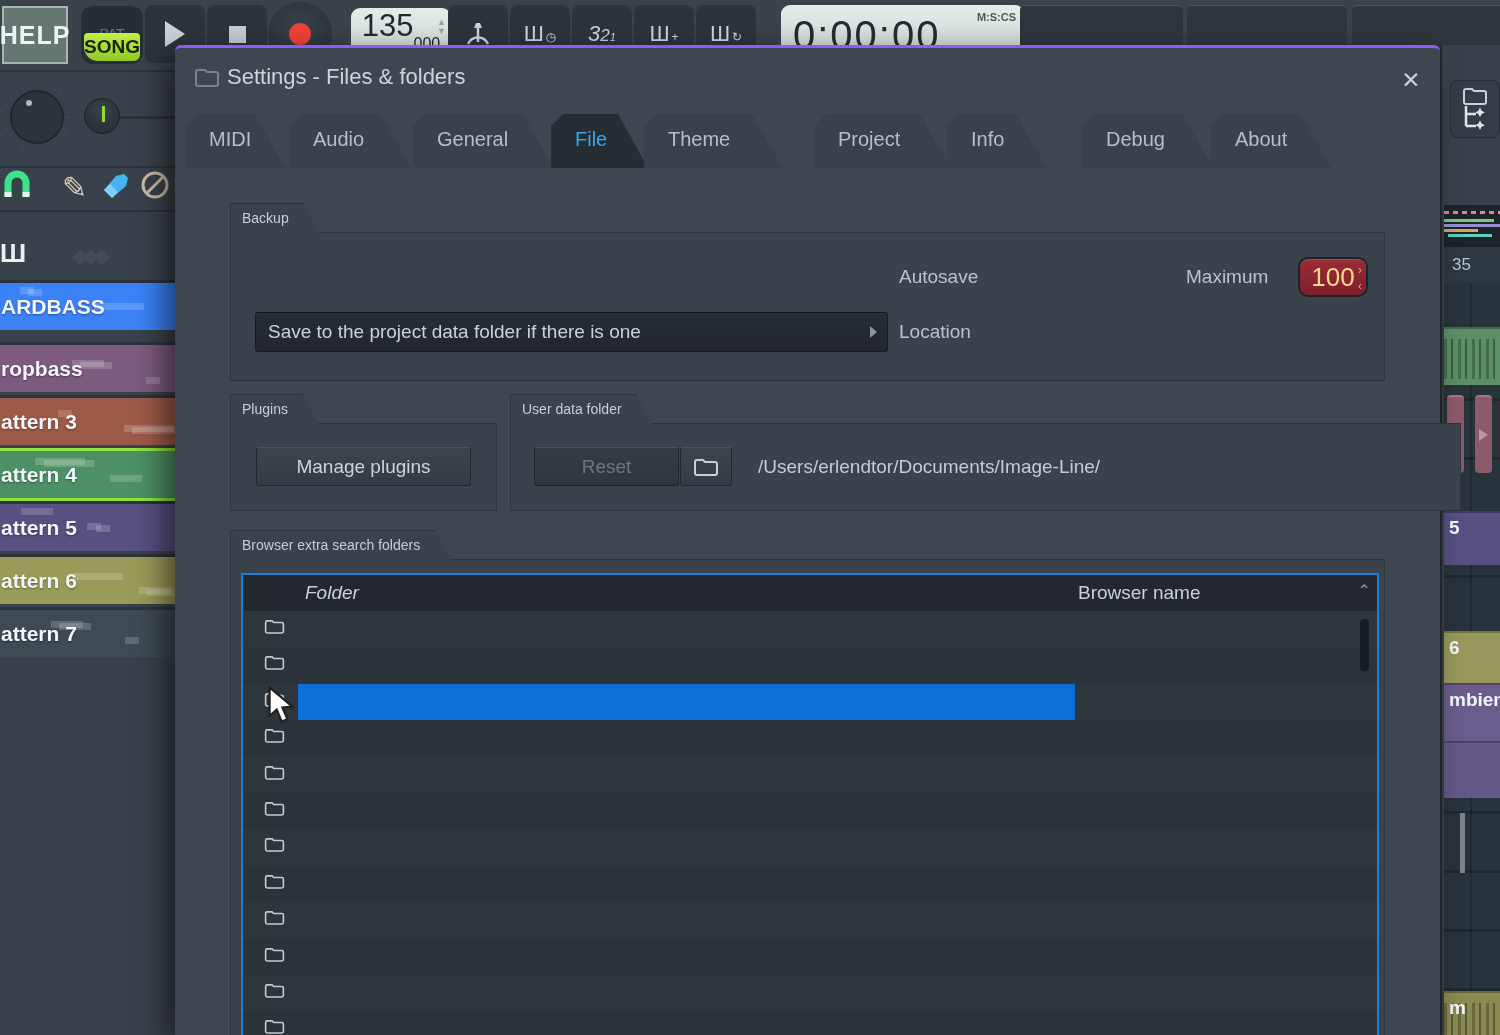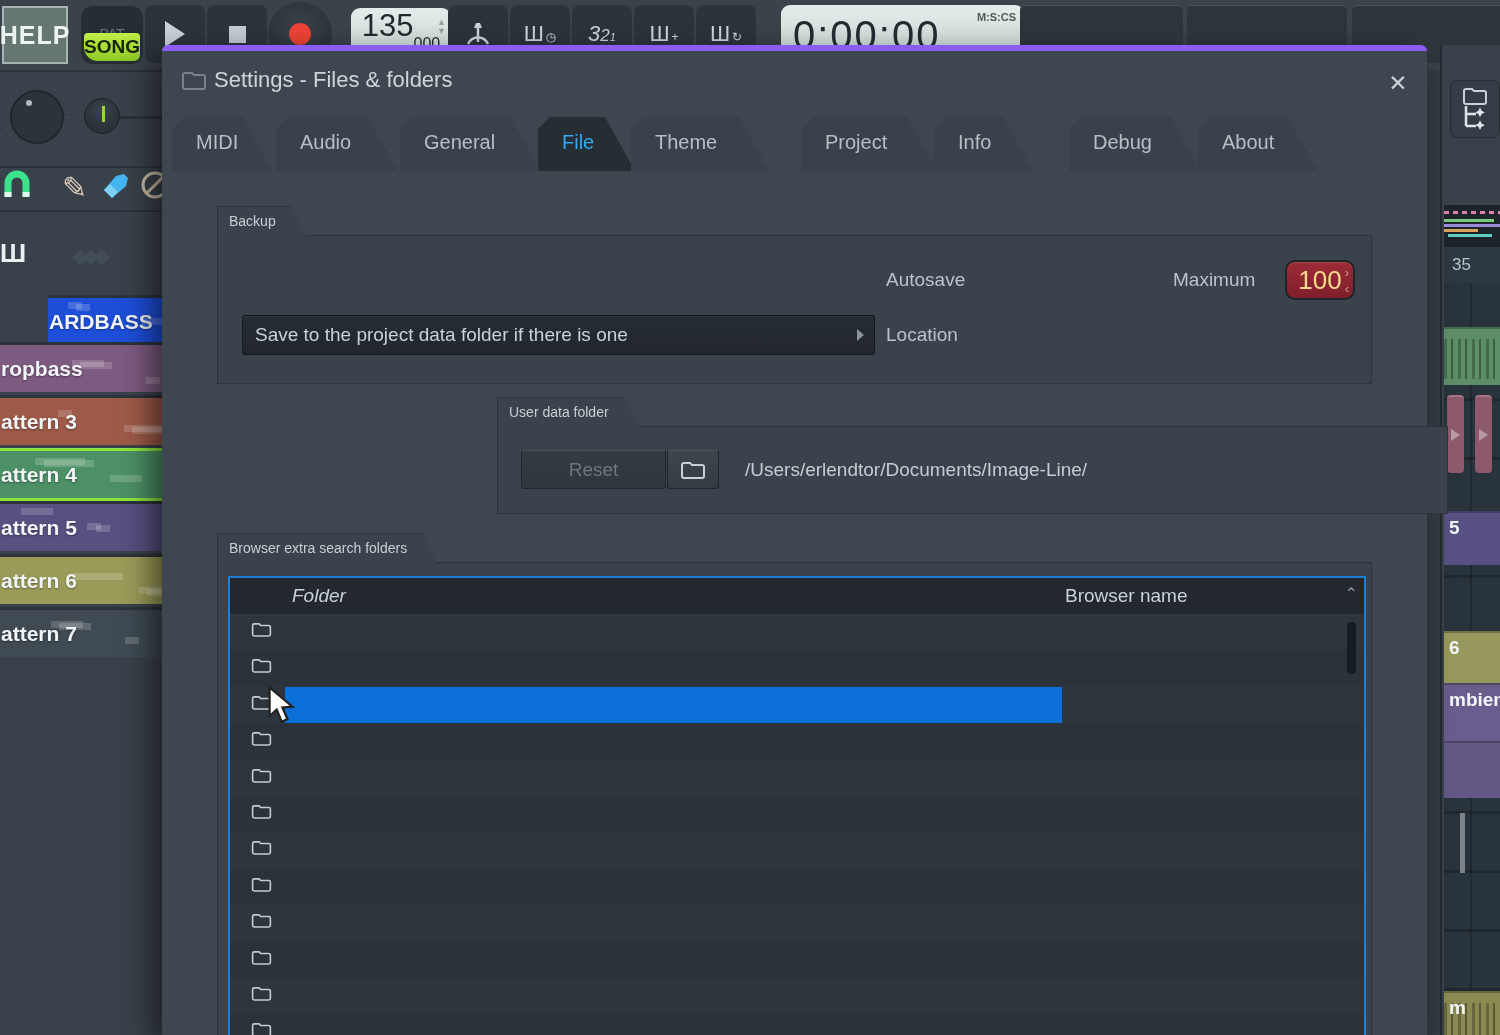--- a/index.html
+++ b/index.html
@@ -75,23 +75,23 @@
   .clip .clbl { position:absolute; left:5px; top:4px; white-space:nowrap; }
   .wavetex { position:absolute; inset:10px 0 6px 0;
       background:repeating-linear-gradient(90deg, rgba(0,0,0,.25) 0 3px, transparent 3px 7px, rgba(0,0,0,.35) 7px 9px, transparent 9px 14px); }
   .pinkbar { position:absolute; top:112px; width:17px; height:78px; background:#8c5a6b;
       border-radius:4px; border-top:2px solid #a87487; }
   .pinkbar:after { content:""; position:absolute; left:4px; top:32px; width:0; height:0;
       border-left:9px solid #b79aa6; border-top:6px solid transparent; border-bottom:6px solid transparent; }
   .vline { position:absolute; left:16px; top:530px; width:5px; height:60px; background:#7b838b; }
 
   
-  #dialog { left:162px; top:45px; width:1265px; height:990px; background:#3e4750;
+  #dialog { left:175px; top:45px; width:1265px; height:990px; background:#3e4750;
       border-radius:6px 6px 0 0; box-shadow:-10px 10px 30px rgba(0,0,0,.55);
-      border-top:6px solid #8b5cf6; z-index:5; }
+      border-top:3px solid #8b5cf6; z-index:5; }
   .dlg-title { position:absolute; left:52px; top:16px; font-size:22px; color:#ccd5da; }
   .dlg-close { position:absolute; left:1222px; top:18px; width:28px; height:28px;
       color:#c9d2d8; font-size:23px; text-align:center; line-height:28px; cursor:default; }
   .folder-svg { stroke:#c6d0d6; fill:none; stroke-width:2; }
 
   #tabs { position:absolute; left:10px; top:66px; height:54px; width:1250px; }
   .tab { position:absolute; top:0; height:54px; background:#39414a; color:#b6bfc6;
       font-size:20px; padding:14px 0 0 24px;
       clip-path:polygon(0 100%, 0 12px, 12px 0, calc(100% - 30px) 0, 100% 100%); }
   .tab.selected { background:#262d33; color:#31a8f0; }
@@ -233,21 +233,21 @@
     <div class="tool-ic abs" style="left:140px;">
       <svg width="30" height="30" viewBox="0 0 30 30">
         <circle cx="15" cy="15" r="12" fill="none" stroke="#cbbca7" stroke-width="3"></circle>
         <line x1="7" y1="23" x2="23" y2="7" stroke="#cbbca7" stroke-width="3"></line>
       </svg>
     </div>
     <div class="groove" style="top:140px;"></div>
     <div class="abs kb-glyph" style="left:0;top:168px;">Ш</div>
     <div class="abs wave-glyph" style="left:72px;top:172px;">⬥⬥⬥</div>
     <div id="patterns">
-        <div class="pattern" style="top: 225px; background: #1d4ed8; margin-left: 48px;">
+        <div class="pattern" style="top: 210px; background: #3b82f6;">
           <span class="pname">ARDBASS</span>
           <div class="pblock" style="left: 20px; top: 4px; width: 14px; height: 7px;"></div>
           <div class="pblock" style="left: 94.2px; top: 20.43px; width: 50px; height: 7px;"></div>
           <div class="pblock" style="left: 28.4px; top: 5.86px; width: 14px; height: 7px;"></div>
         </div>
         <div class="pattern" style="top: 272px; background: rgb(125, 90, 128);">
           <span class="pname">ropbass</span>
           <div class="pblock" style="left: 71.8px; top: 15.47px; width: 32px; height: 7px;"></div>
           <div class="pblock" style="left: 146px; top: 31.9px; width: 14px; height: 7px;"></div>
           <div class="pblock" style="left: 80.2px; top: 17.33px; width: 32px; height: 7px;"></div>
@@ -363,20 +363,24 @@
             <div>‹</div>
         </div>
       </div>
       <div class="dropdown" style="left:24px;top:79px;width:633px;">
         <span>Save to the project data folder if there is one</span>
         <div class="dd-arrow"></div>
       </div>
       <div class="fieldlabel" style="left:668px;top:88px;">Location</div>
     </div>
 
+    <div class="section" style="left:55px;top:375px;width:267px;height:88px;">
+      <div class="section-label">Plugins</div>
+      <div class="btn" style="left:25px;top:23px;width:215px;">Manage plugins</div>
+    </div>
 
     <div class="section" style="left:335px;top:375px;width:951px;height:88px;">
       <div class="section-label">User data folder</div>
       <div class="btn disabled" style="left:23px;top:23px;width:145px;">Reset</div>
       <div class="btn" style="left:169px;top:23px;width:52px;">
         <svg width="26" height="20" viewBox="0 0 26 20" class="folder-svg">
           <path d="M2 5 q0-2 2-2 h6 l2 2 h10 q2 0 2 2 v9 q0 2-2 2 h-18 q-2 0-2-2 z"></path>
         </svg>
       </div>
       <div class="pathtext" style="left:247px;top:32px;">/Users/erlendtor/Documents/Image-Line/</div>

